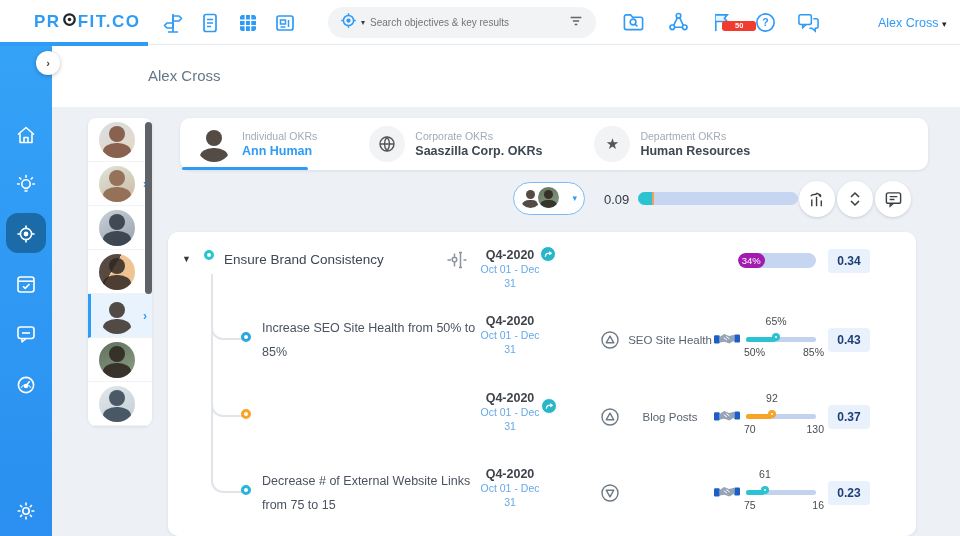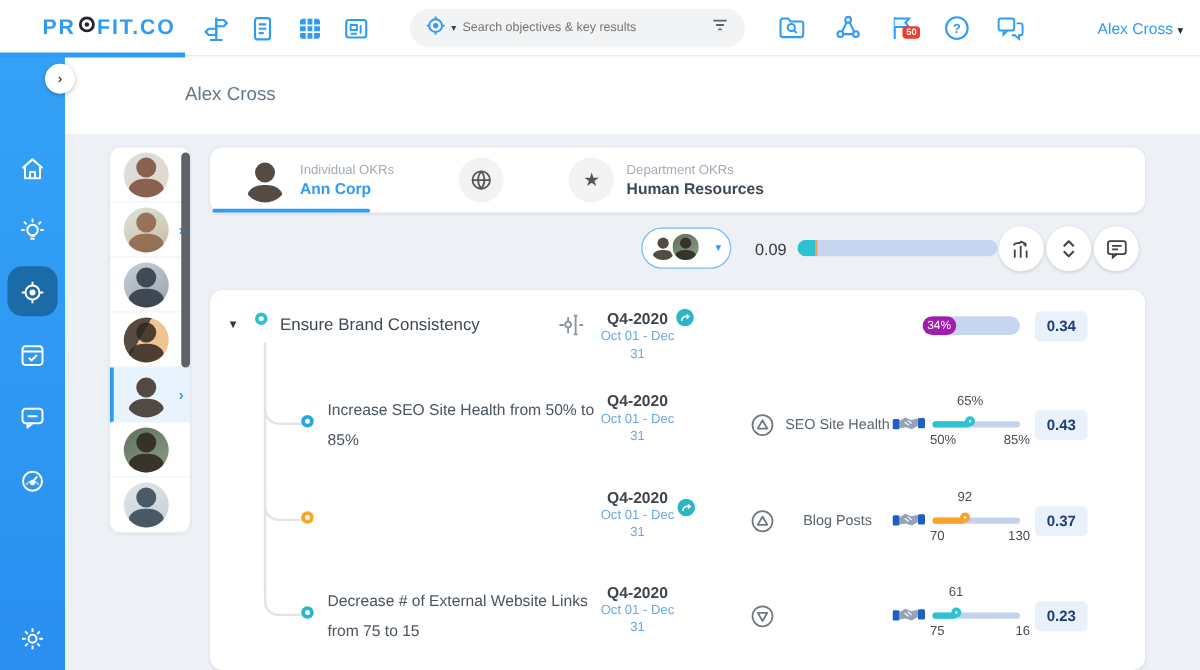--- a/index.html
+++ b/index.html
@@ -14,21 +14,21 @@
   .logo{position:absolute;left:34px;top:12px;font-size:17px;font-weight:bold;color:#2e9bf6;
         letter-spacing:1.5px;display:flex;align-items:center;}
   .logo .tgt{margin:0 1px;}
   .nav-ic{position:absolute;top:12px;width:22px;height:22px;}
   .search{position:absolute;left:328px;top:7px;width:268px;height:31px;border-radius:16px;
           background:#f1f3f5;display:flex;align-items:center;padding:0 12px;}
   .search .ph{flex:1;font-size:10px;color:#7d8794;margin-left:3px;border:none;background:none;outline:none;
           font-family:"Liberation Sans",sans-serif;}
   .rt-ic{position:absolute;top:11px;width:23px;height:23px;}
   .flagbadge{position:absolute;left:11px;top:10px;background:#f03b2e;color:#fff;font-size:7.5px;
-             font-weight:bold;padding:1px 3px;border-radius:3px;line-height:1;}
+             font-weight:bold;padding:1px 13px;border-radius:3px;line-height:1;}
   .user-name{position:absolute;left:878px;top:16px;font-size:12.5px;color:#2e9bf6;white-space:nowrap;}
   .caret{color:#2e9bf6;font-size:9px;}
   
   .avatar{border-radius:50%;position:relative;overflow:hidden;--sil:#4a3a30;flex:none;}
   .avatar::before{content:"";position:absolute;width:44%;height:44%;left:28%;top:12%;
                   border-radius:50%;background:var(--sil);opacity:.85;}
   .avatar::after{content:"";position:absolute;width:78%;height:52%;left:11%;top:60%;
                  border-radius:46% 46% 0 0;background:var(--sil);opacity:.85;}
   .av-alex{background:linear-gradient(150deg,#dde4ea,#b9c5cf);--sil:#33414d;}
   .av-ann{background:linear-gradient(150deg,#c3b2a4,#8c7668;);--sil:#372b24;}
@@ -51,22 +51,22 @@
   .ph-title{position:absolute;left:96px;top:22px;font-size:15px;color:#647789;}
   
   .rail{position:absolute;left:88px;top:118px;width:64px;height:308px;background:#fff;border-radius:8px;
         box-shadow:0 1px 3px rgba(25,40,70,.10);z-index:6;}
   .rail-item{position:relative;width:64px;height:44px;border-bottom:1px solid #f1f3f5;
              display:flex;align-items:center;padding-left:11px;}
   .rail-item.sel{background:#e9f3fe;border-left:3px solid #2e9bf6;padding-left:8px;}
   .rail-chev{position:absolute;right:5px;top:15px;color:#2e9bf6;font-size:12px;font-weight:bold;}
   .rail-scroll{position:absolute;right:0px;top:4px;width:7px;height:172px;border-radius:4px;background:#5f6368;}
   
-  .tabs-card{position:absolute;left:168px;top:118px;width:748px;height:52px;background:#fff;border-radius:10px;
-             box-shadow:0 1px 3px rgba(25,40,70,.10);z-index:6;display:flex;align-items:center;padding-left:26px;}
+  .tabs-card{position:absolute;left:180px;top:118px;width:748px;height:52px;background:#fff;border-radius:10px;
+             box-shadow:0 1px 3px rgba(25,40,70,.10);z-index:6;display:flex;align-items:center;padding-left:16px;}
   .tab{display:flex;align-items:center;gap:10px;margin-right:52px;cursor:pointer;}
   .tab-circle{width:36px;height:36px;border-radius:50%;background:#f1f3f4;display:flex;
               align-items:center;justify-content:center;color:#555;}
   .tab-cat{font-size:10.5px;color:#a2abb6;margin-bottom:2px;}
   .tab-name{font-size:12.5px;font-weight:bold;color:#3d4852;white-space:nowrap;}
   .tab.active .tab-name{color:#2e9bf6;}
   .tab-underline{position:absolute;left:2px;bottom:0;width:126px;height:3px;background:#2e9bf6;border-radius:2px;}
   
   .member-pill{position:absolute;left:513px;top:182px;width:72px;height:33px;border:1.5px solid #7fb9f2;
                border-radius:17px;background:#fff;z-index:6;}
@@ -305,29 +305,33 @@
         <span class="avatar av-m2" style="width:36px;height:36px"></span>
       </div>
     <div class="rail-scroll"></div>
   </div>
 
   <div class="tabs-card">
     <div class="tab active">
       <span class="avatar av-ann" style="width:36px;height:36px"></span>
       <span>
         <div class="tab-cat">Individual OKRs</div>
-        <div class="tab-name">Ann Corp</div>
+        <div class="tab-name">Ann Human</div>
       </span>
     </div>
     <div class="tab">
       <span class="tab-circle">
         <svg width="18" height="18" viewBox="0 0 18 18" fill="none" stroke="#555" stroke-width="1.4">
             <circle cx="9" cy="9" r="7"></circle>
             <path d="M2 9 h14 M9 2 a11 11 0 0 1 0 14 M9 2 a11 11 0 0 0 0 14"></path>
           </svg>
+      </span>
+      <span>
+        <div class="tab-cat">Corporate OKRs</div>
+        <div class="tab-name">Saaszilla Corp. OKRs</div>
       </span>
     </div>
     <div class="tab">
       <span class="tab-circle" style="font-size:15px">★</span>
       <span>
         <div class="tab-cat">Department OKRs</div>
         <div class="tab-name">Human Resources</div>
       </span>
     </div>
     <div class="tab-underline"></div>

